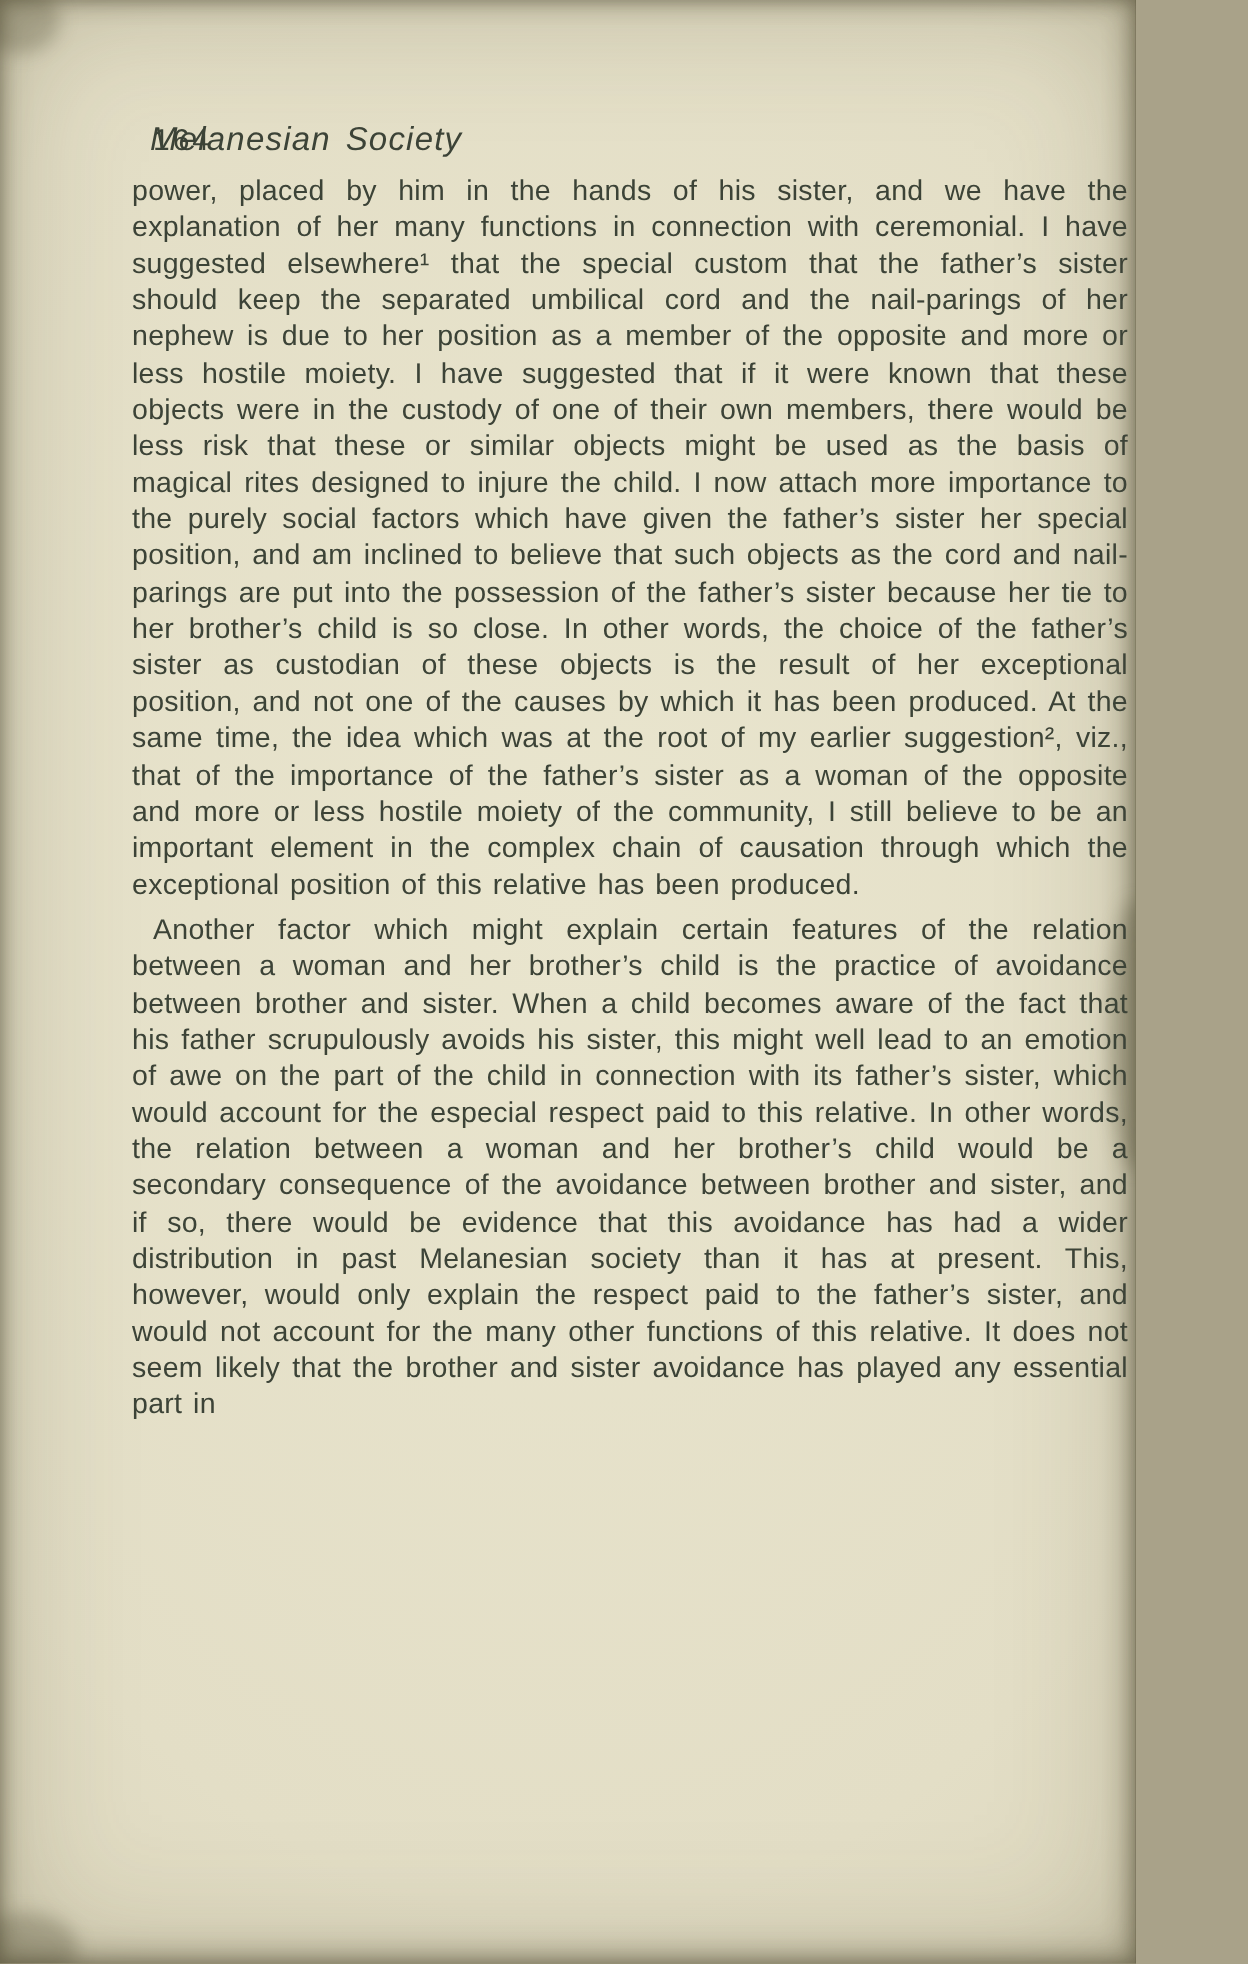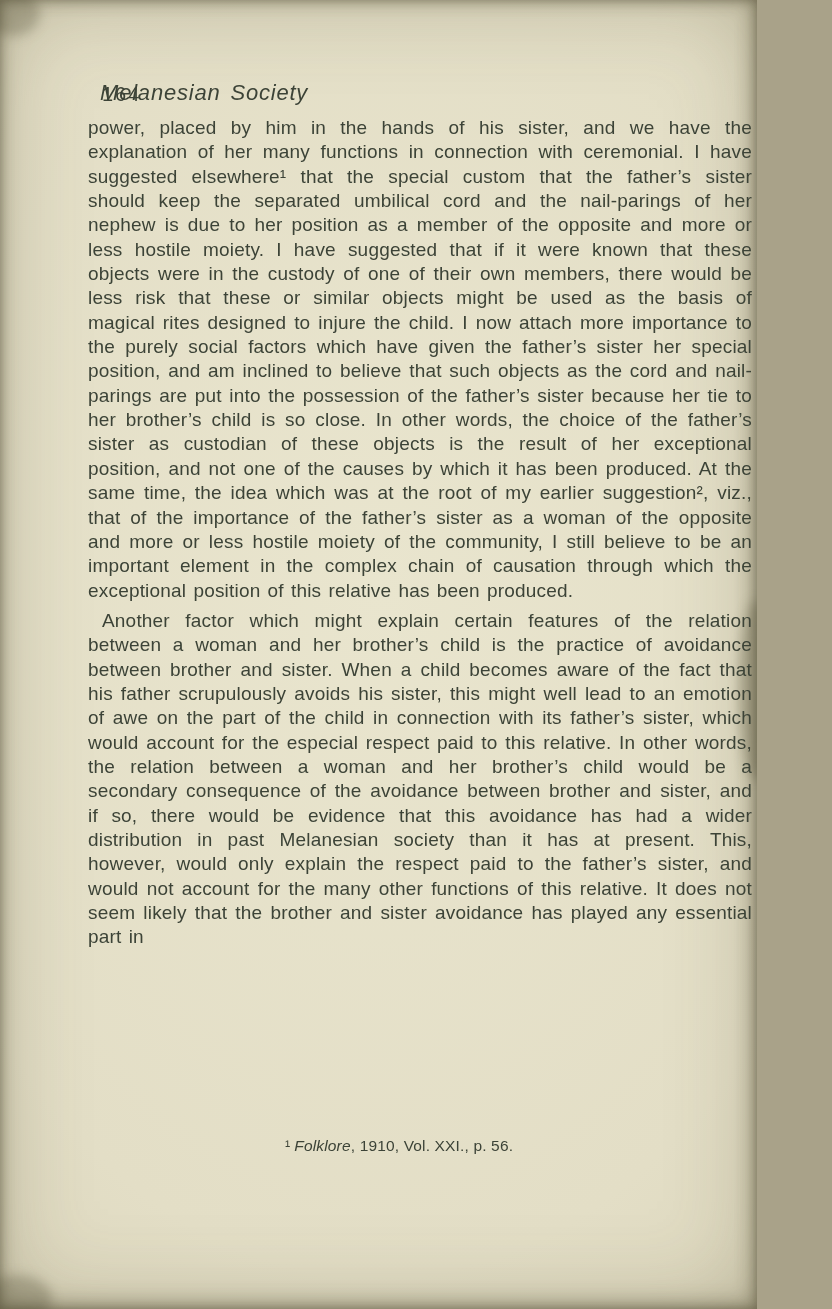--- a/index.html
+++ b/index.html
@@ -104,18 +104,15 @@
     <span class="page-number">164</span>
     <span class="running-title">Melanesian Society</span>
   </header>
 
   <main class="text-block">
     <p class="para">power, placed by him in the hands of his sister, and we have the explanation of her many functions in connection with ceremonial.  I have suggested elsewhere¹ that the special custom that the father’s sister should keep the separated umbilical cord and the nail-parings of her nephew is due to her position as a member of the opposite and more or less hostile moiety.  I have suggested that if it were known that these objects were in the custody of one of their own members, there would be less risk that these or similar objects might be used as the basis of magical rites designed to injure the child.  I now attach more importance to the purely social factors which have given the father’s sister her special position, and am inclined to believe that such objects as the cord and nail-parings are put into the possession of the father’s sister because her tie to her brother’s child is so close.  In other words, the choice of the father’s sister as custodian of these objects is the result of her exceptional position, and not one of the causes by which it has been produced.  At the same time, the idea which was at the root of my earlier suggestion², viz., that of the importance of the father’s sister as a woman of the opposite and more or less hostile moiety of the community, I still believe to be an important element in the complex chain of causation through which the exceptional position of this relative has been produced.</p>
     <p class="para para-indent">Another factor which might explain certain features of the relation between a woman and her brother’s child is the practice of avoidance between brother and sister.  When a child becomes aware of the fact that his father scrupulously avoids his sister, this might well lead to an emotion of awe on the part of the child in connection with its father’s sister, which would account for the especial respect paid to this relative.  In other words, the relation between a woman and her brother’s child would be a secondary consequence of the avoidance between brother and sister, and if so, there would be evidence that this avoidance has had a wider distribution in past Melanesian society than it has at present.  This, however, would only explain the respect paid to the father’s sister, and would not account for the many other functions of this relative.  It does not seem likely that the brother and sister avoidance has played any essential part in</p>
   </main>
 
   <footer class="footnotes">
-    <div class="footnote">
-      <span class="fn-marker">¹</span><span class="fn-italic">Folklore</span><span>, 1910, Vol. XXI., p. 56.</span>
-    </div>
   </footer>
 
 </div>
 
 </body></html>

